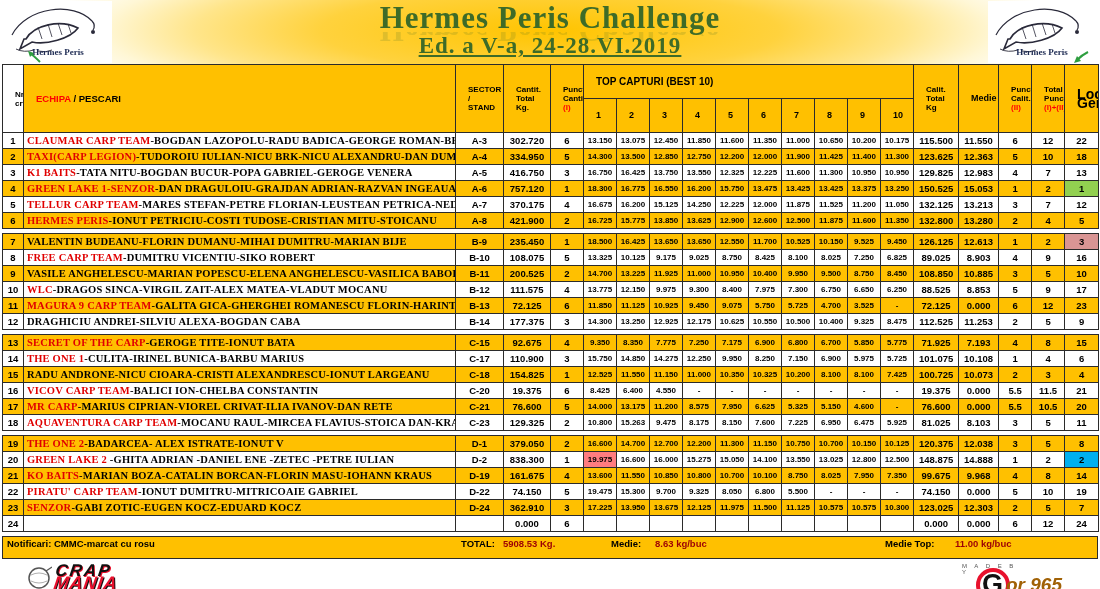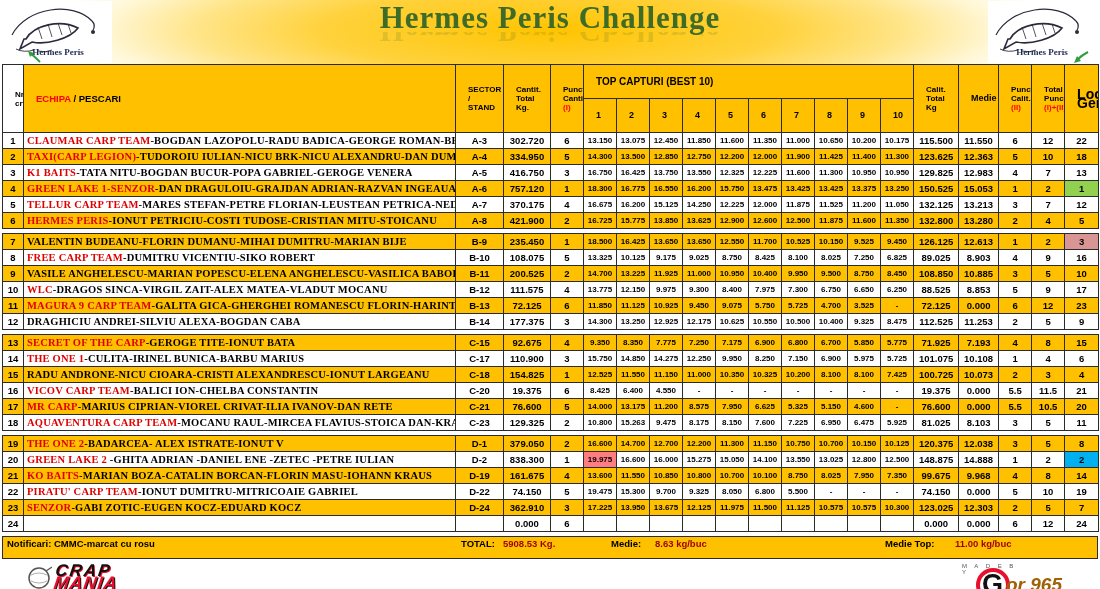--- a/index.html
+++ b/index.html
@@ -89,20 +89,21 @@
       <path d="M18 38 C26 24, 52 18, 70 27 C62 38, 38 44, 24 41 L12 48 L16 38 Z" fill="none" stroke="#2a2a3a" stroke-width="1.6"></path>
       <path d="M30 26 L34 38 M40 23 L44 36 M50 22 L54 34 M60 23 L63 32" stroke="#2a2a3a" stroke-width="0.8"></path>
       <path d="M8 48 q8 4 18 1 M30 50 q8 2 14 -1" fill="none" stroke="#2a2a3a" stroke-width="0.9"></path>
     </svg>
     <div class="logo-label">Hermes Peris</div>
   </div>
 
   <div class="title-center">
     <div class="tl1">Hermes Peris Challenge</div>
     <div class="tl1 refl">Hermes Peris Challenge</div>
+    <div class="tl2">Ed. a V-a, 24-28.VI.2019</div>
   </div>
 
   <div class="logo-box right">
     <svg width="100" height="52" viewBox="0 0 100 52">
       <path d="M4 34 C18 6, 66 0, 84 20" fill="none" stroke="#2a2a3a" stroke-width="1.2"></path>
       <path d="M84 20 q4 4 1 9" fill="none" stroke="#2a2a3a" stroke-width="1.2"></path>
       <circle cx="85" cy="31" r="2" fill="#2a2a3a"></circle>
       <path d="M18 38 C26 24, 52 18, 70 27 C62 38, 38 44, 24 41 L12 48 L16 38 Z" fill="none" stroke="#2a2a3a" stroke-width="1.6"></path>
       <path d="M30 26 L34 38 M40 23 L44 36 M50 22 L54 34 M60 23 L63 32" stroke="#2a2a3a" stroke-width="0.8"></path>
       <path d="M8 48 q8 4 18 1 M30 50 q8 2 14 -1" fill="none" stroke="#2a2a3a" stroke-width="0.9"></path>

